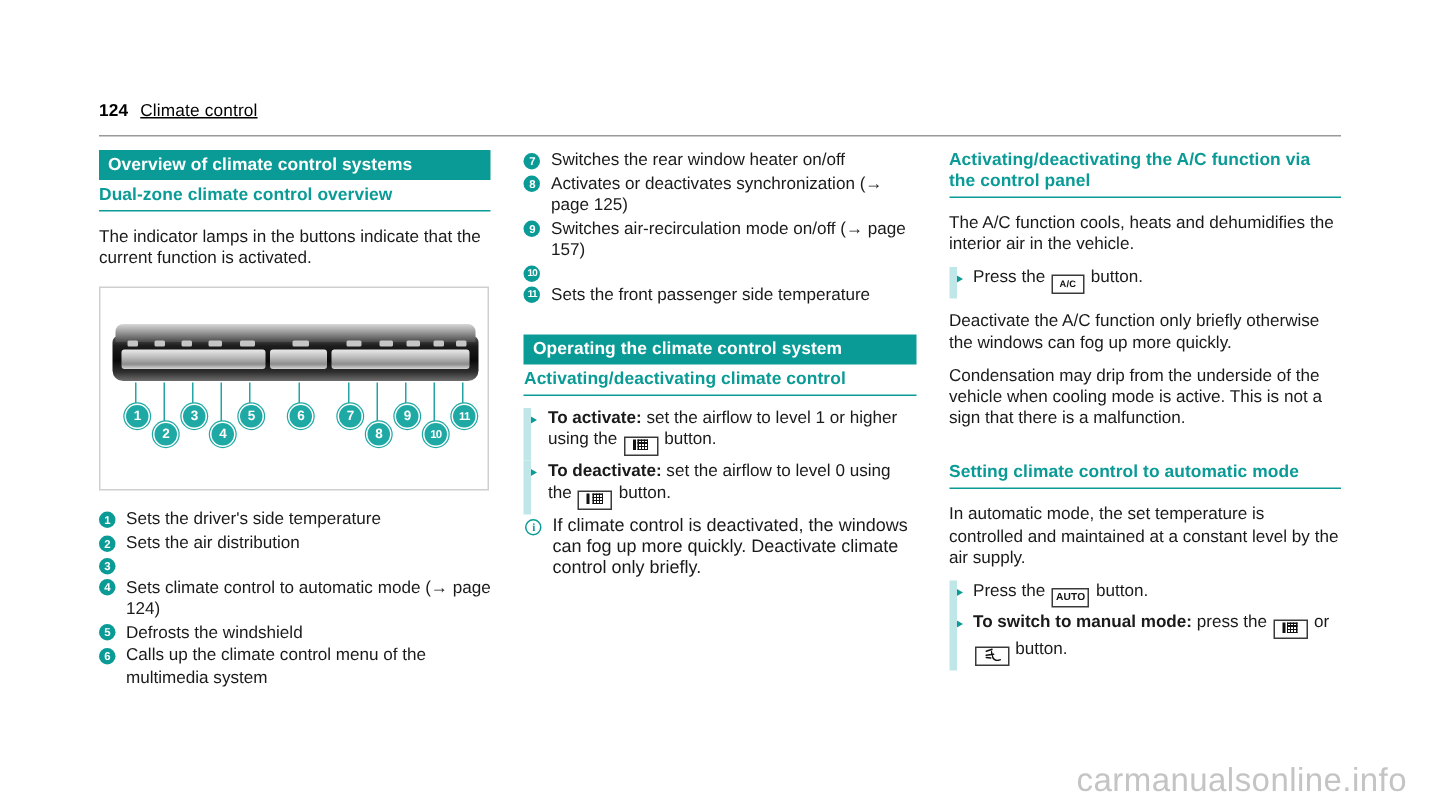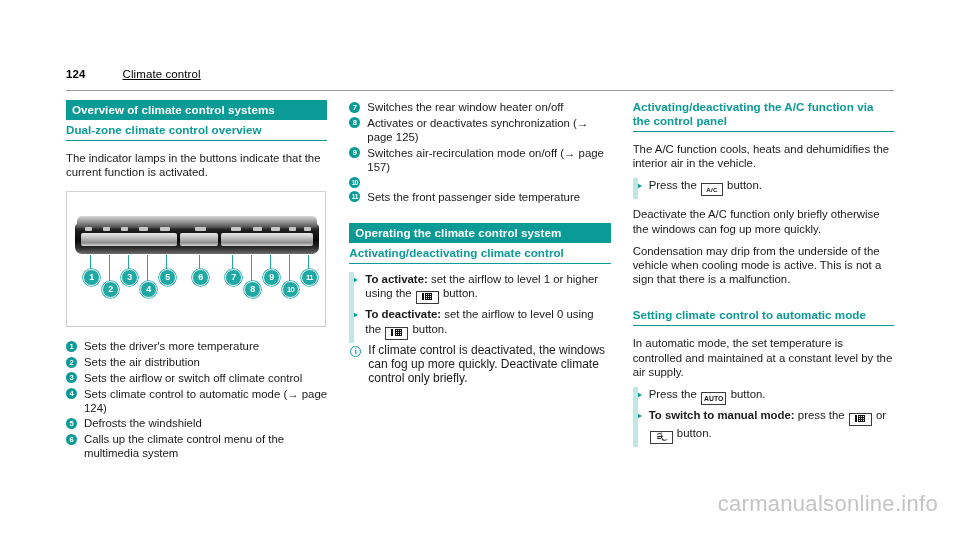--- a/index.html
+++ b/index.html
@@ -20,21 +20,20 @@
   
   .page-header {
     position: absolute;
     left: 66px;
     top: 68px;
     width: 828px;
     height: 22px;
     border-bottom: 1px solid #9a9a9a;
     display: flex;
     align-items: flex-start;
-    gap: 29px;
   }
   .page-number {
     font-size: 11.5px;
     font-weight: bold;
     color: #000;
     letter-spacing: 0.1px;
   }
   .page-chapter {
     font-size: 11.5px;
     color: #000;
@@ -345,21 +344,21 @@
     line-height: 15px;
     text-align: center;
     letter-spacing: -0.3px;
   }
   .callout.two-digit { font-size: 7.6px; letter-spacing: -0.6px; }
 
   
   .watermark {
     position: absolute;
     right: 22px;
-    bottom: 16px;
+    bottom: 0;
     font-size: 22px;
     color: #c4c4c4;
     letter-spacing: 0.3px;
     font-family: "Liberation Sans", sans-serif;
     white-space: nowrap;
   }
 </style>
 </head>
 <body>
 
@@ -432,29 +431,28 @@
       <div class="callout" style="left:73px;top:89px;">4</div>
       <div class="callout" style="left:177px;top:89px;">8</div>
       <div class="callout two-digit" style="left:215px;top:89px;">10</div>
     </div>
 
     <div class="sp-12"></div>
 
     <ul class="legend">
       <li>
         <span class="num-badge">1</span>
-        <span class="legend-text">Sets the driver's more temperature</span>
+        <span class="legend-text">Sets the driver's side temperature</span>
       </li>
       <li>
         <span class="num-badge">2</span>
         <span class="legend-text">Sets the air distribution</span>
       </li>
       <li>
         <span class="num-badge">3</span>
-        <span class="legend-text">Sets the airflow or switch off climate control</span>
       </li>
       <li>
         <span class="num-badge">4</span>
         <span class="legend-text">Sets climate control to automatic mode (→ page 124)</span>
       </li>
       <li>
         <span class="num-badge">5</span>
         <span class="legend-text">Defrosts the windshield</span>
       </li>
       <li>

